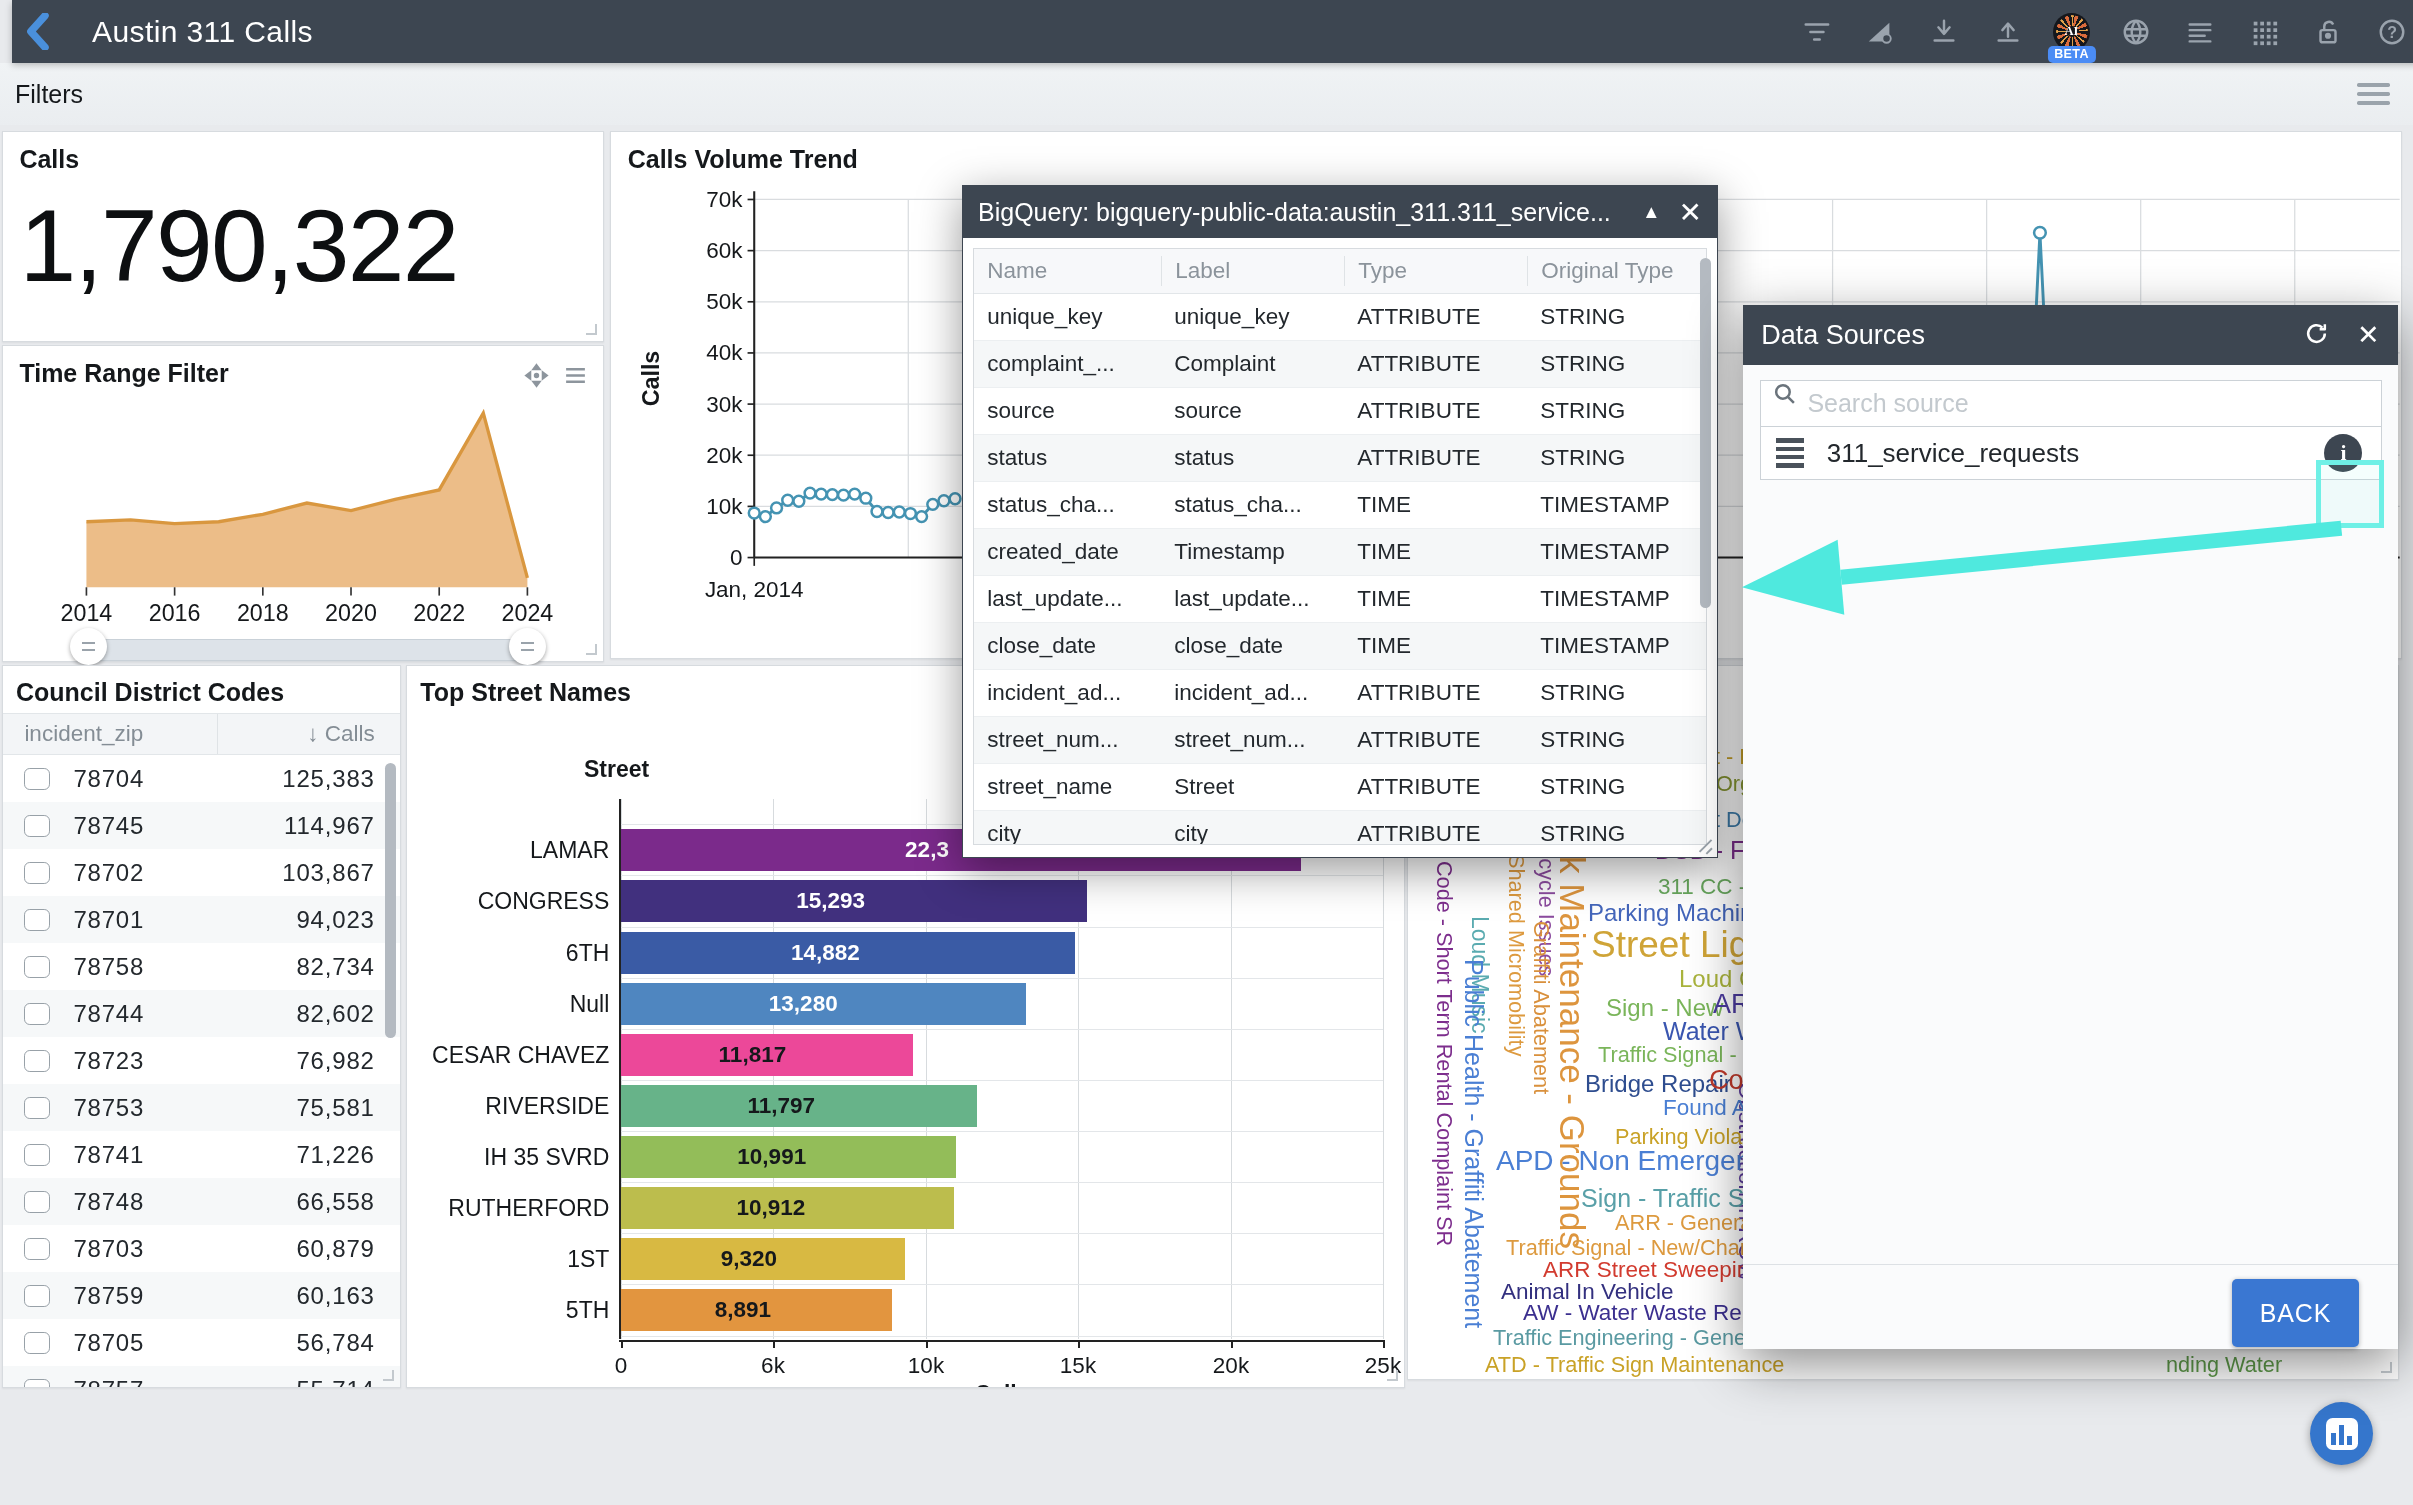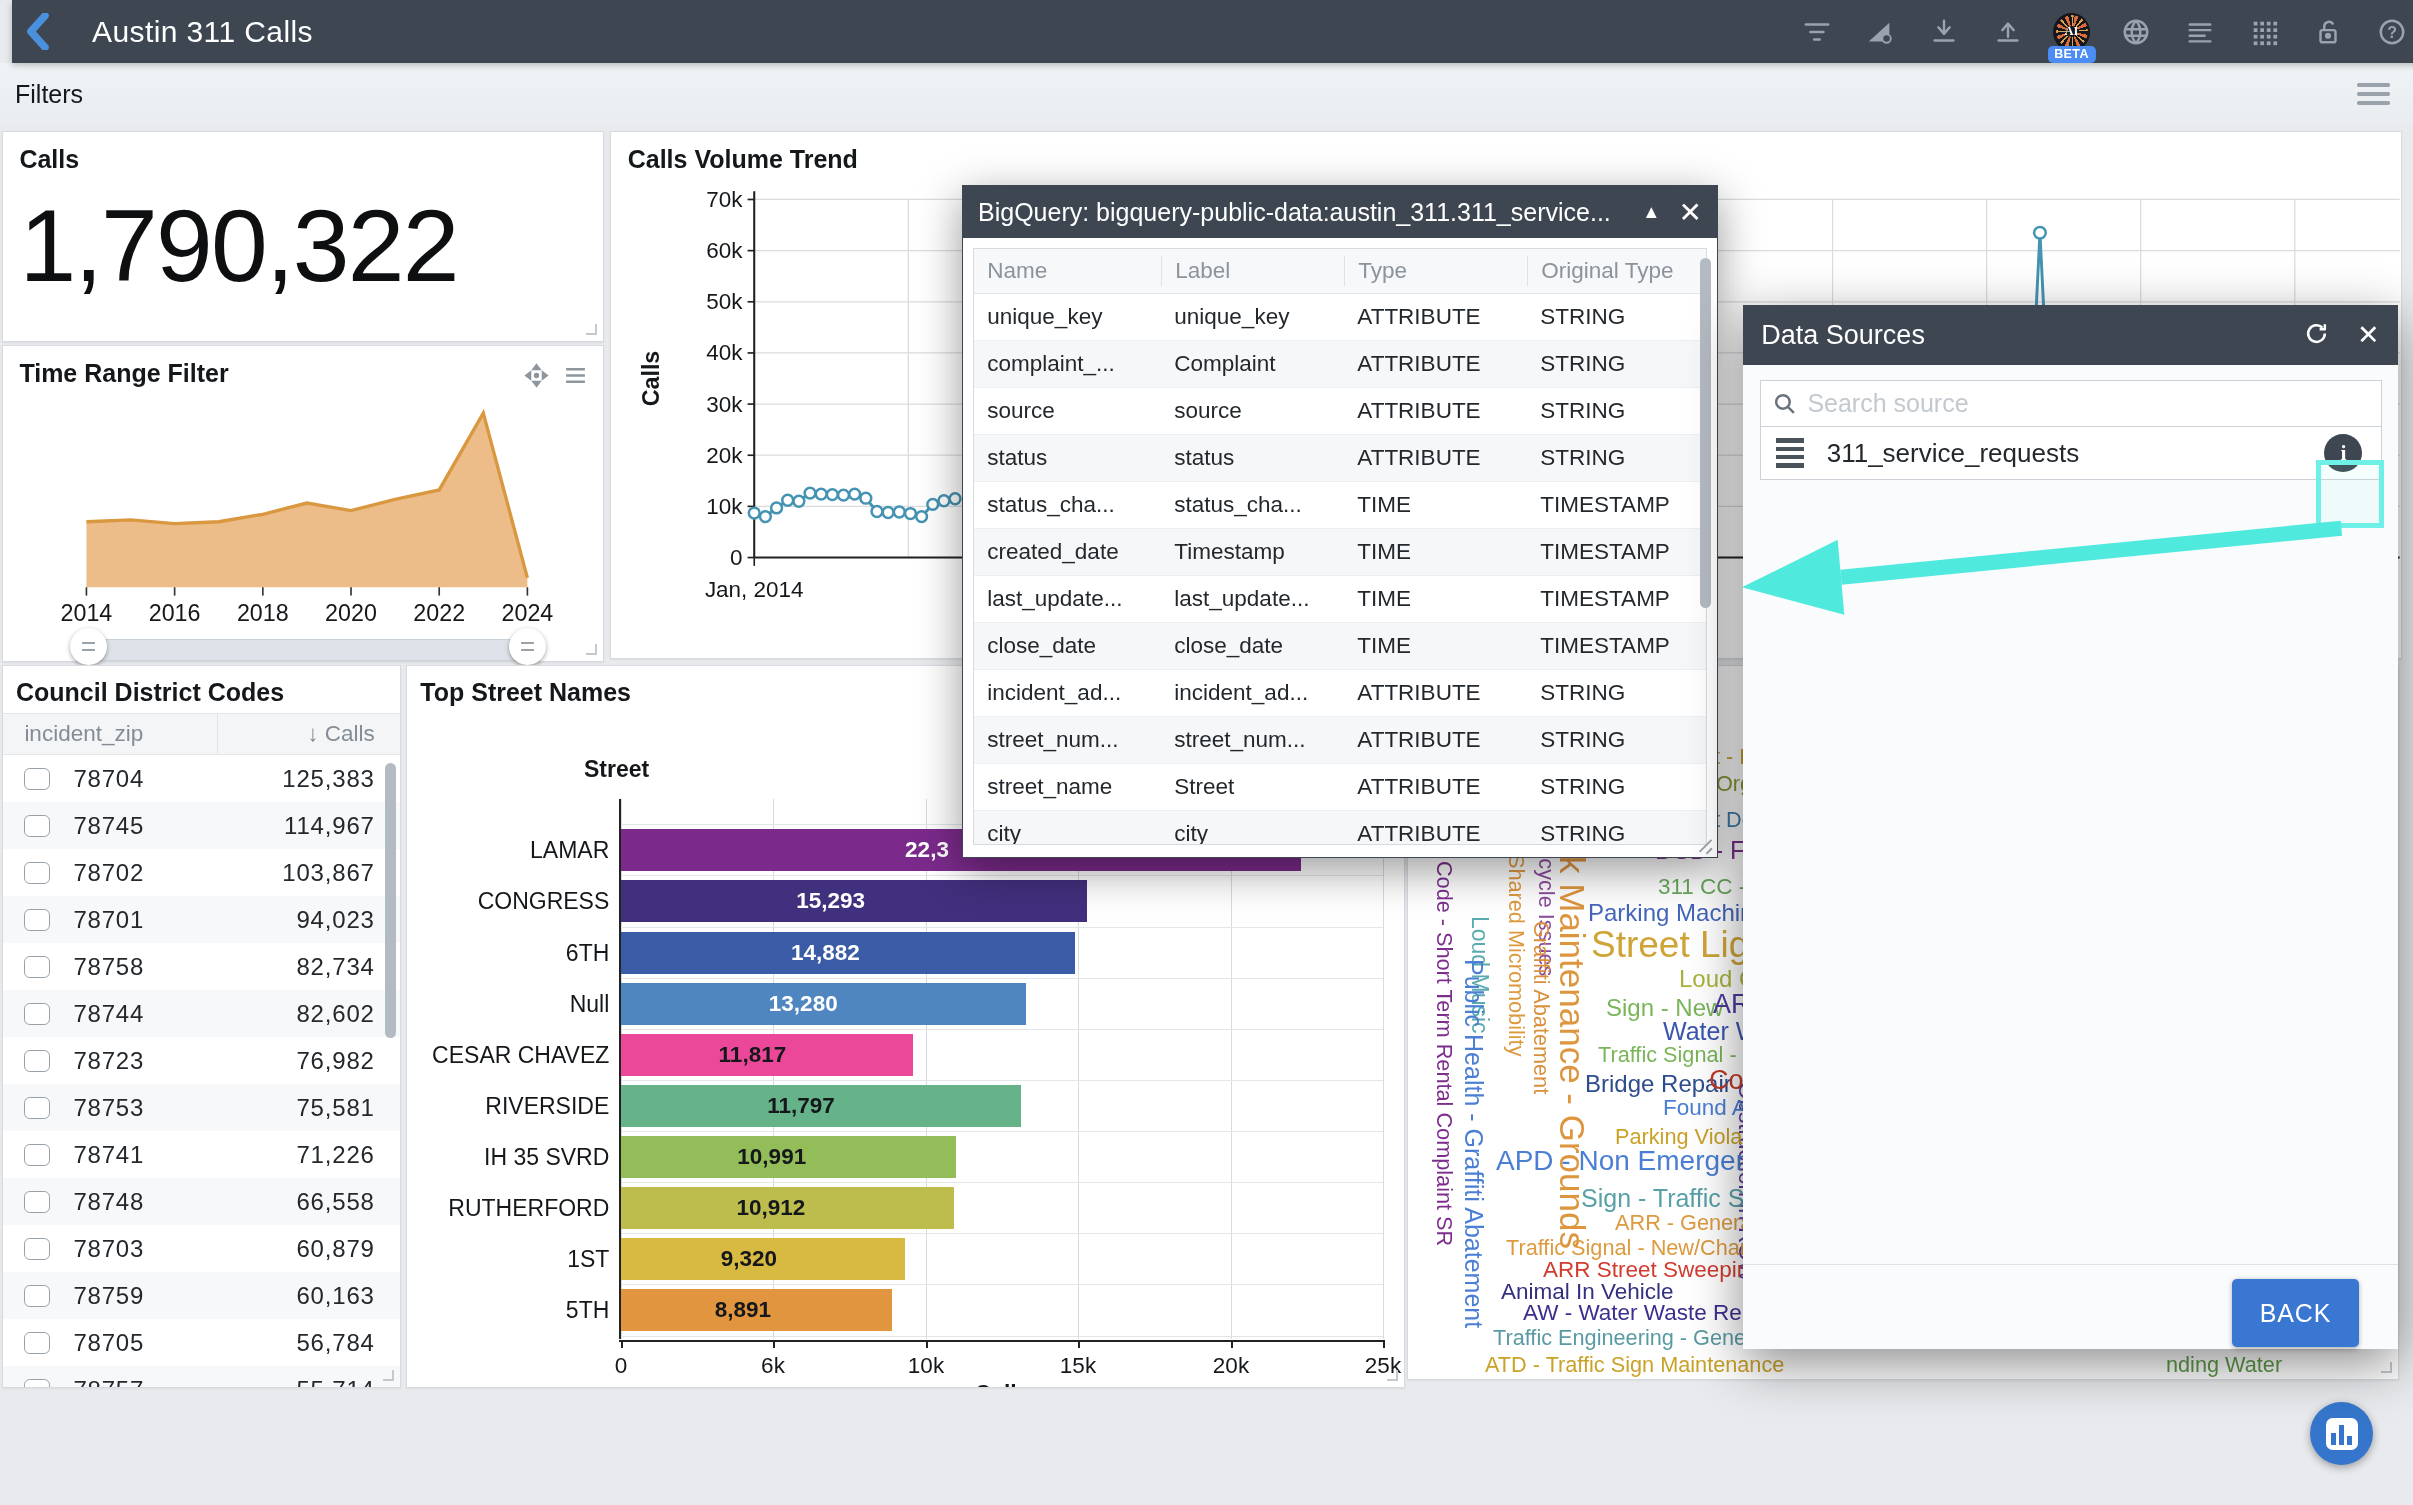--- a/index.html
+++ b/index.html
@@ -121,21 +121,21 @@
 
   
   #ds-panel { position:absolute; left:1743px; top:305px; width:655px; height:1044px;
     background:#fafbfc; box-shadow:0 15px 50px rgba(0,0,0,.45); z-index:60; }
   .ds-header { height:60px; background:#3d4651; display:flex; align-items:center; padding:0 18.3px; }
   .ds-title { color:#fff; font-size:27px; flex:1; }
   .ds-refresh { margin-right:28px; cursor:pointer; }
   .ds-refresh svg { width:25px; height:25px; }
   .ds-close { color:#fff; font-size:27px; cursor:pointer; }
   .ds-search { position:absolute; left:16.7px; top:75px; width:622px; height:47px; background:#fff;
-    border:0.8px solid #ccd2d7; display:flex; align-items:center; }
+    border:0.8px solid #ccd2d7; display:flex; }
   .ds-search svg { width:25px; height:25px; margin:0 10px 0 11.7px; }
   .ds-search input { border:none; outline:none; font-size:25px; color:#333; flex:1;
     font-family:"Liberation Sans", sans-serif; background:transparent; }
   .ds-search input::placeholder { color:#c3c9ce; }
   .ds-row { position:absolute; left:16.7px; top:122px; width:622px; height:53px; background:#fff;
     border:0.8px solid #ccd2d7; border-top:none; display:flex; align-items:center; cursor:pointer; }
   .ds-row .burger { display:flex; flex-direction:column; gap:4.2px; margin-left:15px; }
   .ds-row .burger span { width:28px; height:4.2px; background:#4a525b; }
   .ds-row .src-name { font-size:26px; color:#23282d; margin-left:23px; flex:1; }
   .info-btn { width:38px; height:38px; border-radius:50%; background:#3d4651; color:#fff;
@@ -503,21 +503,21 @@
        </div>
       </div>
       <div class="bar-row" style="left:214px; top:368px;">
        <span class="bar-label">CESAR CHAVEZ</span>
        <div class="bar" style="width:292px; background:#ec4899;">
          <span class="bar-val" style="left:45%; color:#15181b;">11,817</span>
        </div>
       </div>
       <div class="bar-row" style="left:214px; top:419px;">
        <span class="bar-label">RIVERSIDE</span>
-       <div class="bar" style="width:400px; background:#67b389;">
+       <div class="bar" style="width:356px; background:#67b389;">
          <span class="bar-val" style="left:45%; color:#15181b;">11,797</span>
        </div>
       </div>
       <div class="bar-row" style="left:214px; top:470px;">
        <span class="bar-label">IH 35 SVRD</span>
        <div class="bar" style="width:335px; background:#93bd59;">
          <span class="bar-val" style="left:45%; color:#15181b;">10,991</span>
        </div>
       </div>
       <div class="bar-row" style="left:214px; top:521px;">

